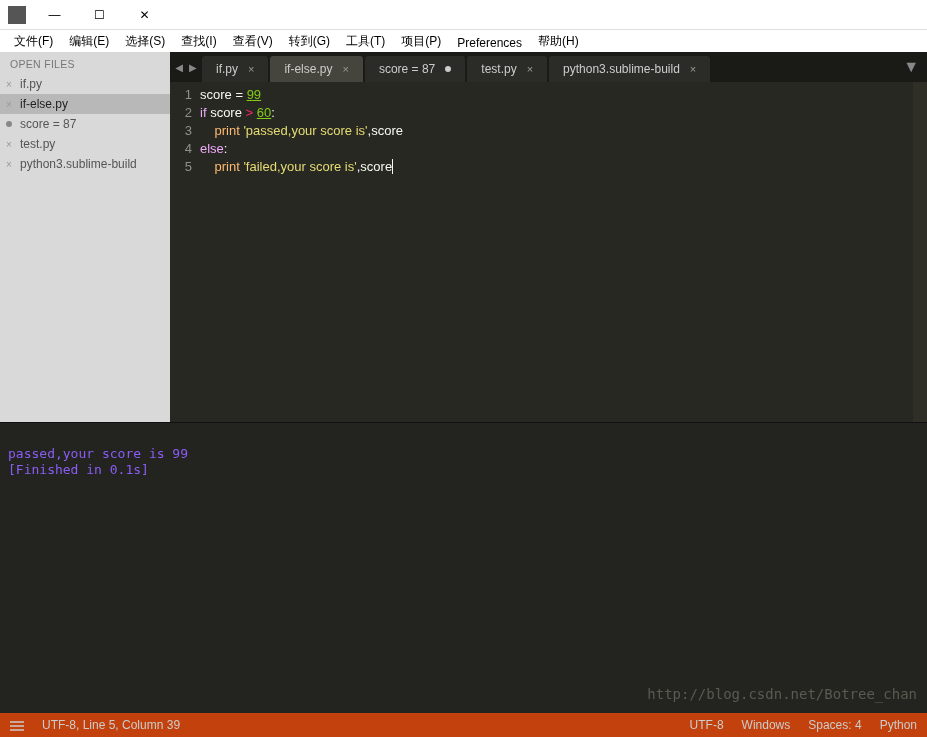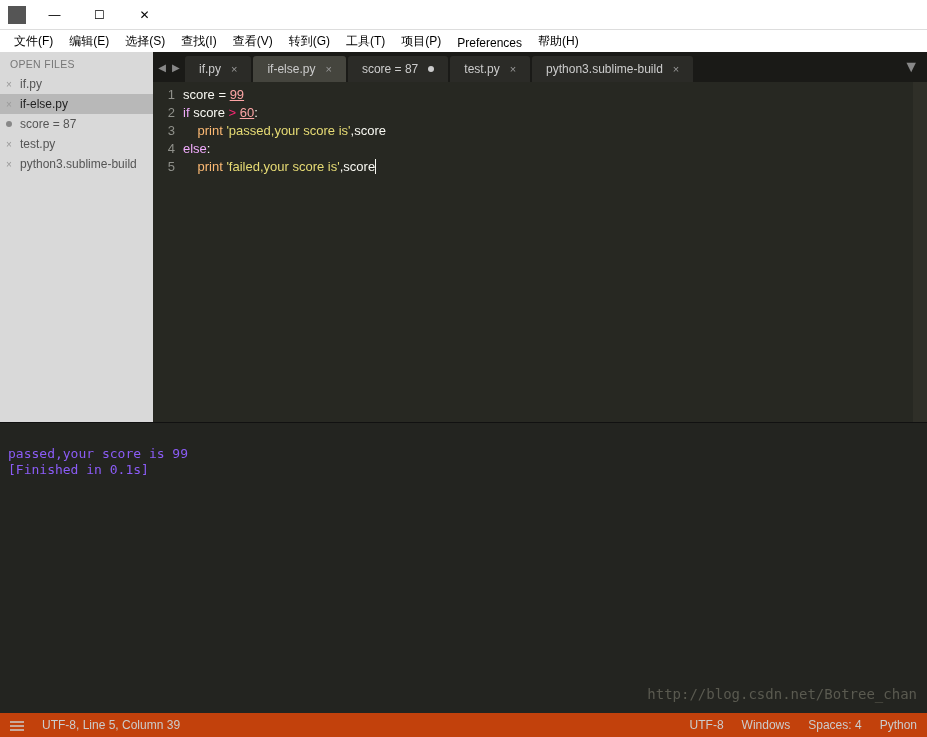--- a/index.html
+++ b/index.html
@@ -11,21 +11,21 @@
 .win-controls { display: flex; }
 .win-btn { width: 45px; height: 28px; display: flex; align-items: center; justify-content: center; font-size: 12px; }
 
 .menubar { height: 22px; background: #fff; display: flex; align-items: flex-end; padding: 0 6px; font-size: 12px; color: #000; }
 .menubar span { padding: 2px 8px; }
 
 .workspace { flex: 1; display: flex; flex-direction: column; background: #272822; }
 
 .upper { flex: 0 0 370px; display: flex; }
 
-.sidebar { width: 153px; background: #d9d9d9; color: #555; font-size: 12px; display: flex; flex-direction: column; }
+.sidebar { width: 170px; background: #d9d9d9; color: #555; font-size: 12px; display: flex; flex-direction: column; }
 .sidebar-header { padding: 6px 10px 4px; font-size: 10.5px; color: #777; letter-spacing: 0.3px; }
 .file-item { padding: 3px 10px 3px 20px; display: flex; align-items: center; gap: 6px; position: relative; }
 .file-item.active { background: #b8b8b8; color: #222; }
 .file-item .close-x { position: absolute; left: 6px; font-size: 10px; color: #999; }
 .file-item .dot { position: absolute; left: 6px; width: 6px; height: 6px; background: #888; border-radius: 50%; }
 
 .editor-side { flex: 1; display: flex; flex-direction: column; background: #272822; }
 
 .tabbar { height: 30px; background: #1a1a17; display: flex; align-items: stretch; }
 .tab-arrows { width: 32px; display: flex; align-items: center; justify-content: center; gap: 2px; color: #888; }
@@ -35,21 +35,21 @@
 .tab .close { font-size: 11px; color: #999; }
 .tab .dot { width: 6px; height: 6px; background: #ccc; border-radius: 50%; }
 .tab-end { flex: 1; display: flex; align-items: center; justify-content: flex-end; padding-right: 8px; color: #888; }
 
 .editor { flex: 1; display: flex; font-family: Consolas, "Courier New", monospace; font-size: 13px; position: relative; }
 .gutter { width: 30px; text-align: right; padding-right: 8px; color: #8f908a; line-height: 18px; padding-top: 4px; }
 .code { flex: 1; padding-top: 4px; line-height: 18px; white-space: pre; color: #f8f8f2; }
 .kw { color: #f0abfc; }
 .fn { color: #fdba74; }
 .str { color: #e6db74; }
-.num { color: #fca5a5; text-decoration: underline; }
+.num { color: #84cc16; text-decoration: underline; }
 .var { color: #f8f8f2; }
 .op { color: #f92672; }
 .cursor { border-right: 1px solid #f8f8f2; }
 .scrollbar { width: 14px; background: #2f2f28; }
 
 .console { flex: 1; background: #232420; color: #8b5cf6; font-family: Consolas, monospace; font-size: 13px; padding: 23px 8px; white-space: pre; border-top: 1px solid #111; line-height: 16px; }
 
 .watermark { position: absolute; right: 10px; bottom: 35px; color: #5a5a50; font-family: Consolas, monospace; font-size: 14px; pointer-events: none; }
 
 .statusbar { height: 24px; background: #c2410c; color: #ccc; display: flex; align-items: center; font-size: 12px; padding: 0 10px; gap: 18px; }

